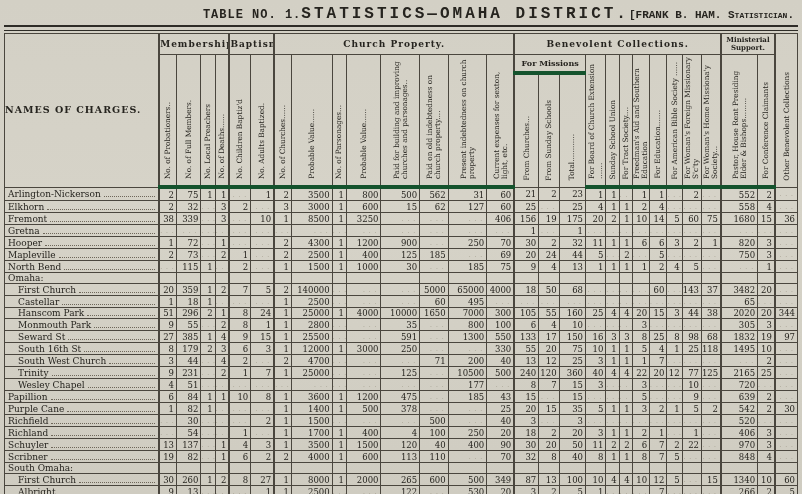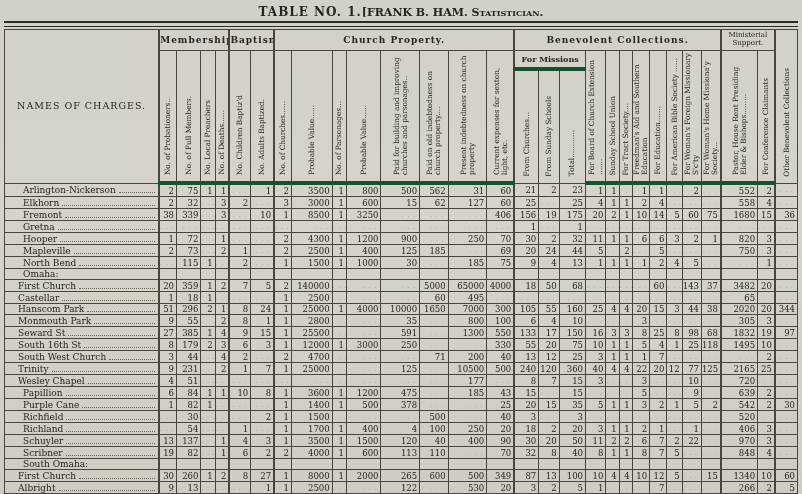--- a/index.html
+++ b/index.html
@@ -1,58 +1,59 @@
 <!DOCTYPE html>
 <html><head>
 <meta charset="utf-8">
 <style>
   html,body{margin:0;padding:0;background:#c8c5ba;}
   body{width:802px;height:494px;overflow:hidden;
        font-family:"DejaVu Serif","Liberation Serif",serif;color:#26241f;
        background:linear-gradient(180deg,#d3d0c5 0%,#d6d3c8 40%,#cfccc1 100%);}
   .page{padding:3px 4px 0 4px;}
   
-  .titlebar{display:flex;justify-content:center;align-items:baseline;padding:2px 4px 1px 4px;}
+  .titlebar{display:flex;justify-content:flex-end;align-items:baseline;padding:2px 4px 1px 4px;font-family:Liberation Mono, monospace;}
   .tno{font-size:12px;font-weight:bold;letter-spacing:1px;white-space:nowrap;}
   .ttl{font-size:16px;font-weight:bold;letter-spacing:3px;white-space:nowrap;}
   .stat{font-size:11px;font-weight:bold;font-variant:small-caps;white-space:nowrap;}
   .dblrule{height:3px;border-top:2px solid #2e2c27;border-bottom:1px solid #2e2c27;margin:1px 0 2px 0;}
   
   table{border-collapse:collapse;table-layout:fixed;width:794px;background:transparent;}
   th,td{border:1px solid #4a463e;padding:0;overflow:hidden;white-space:nowrap;}
   thead th{font-weight:normal;}
   .grp{font-size:9px;letter-spacing:1px;text-align:center;height:20px;font-weight:bold;}
-  .grp-min{font-size:7px;letter-spacing:0;line-height:1.1;white-space:normal;font-weight:normal;margin-left:23px;}
+  .grp-min{font-size:7px;letter-spacing:0;line-height:1.1;white-space:normal;font-weight:bold;margin-left:23px;}
   .mstrip{font-size:8px;text-align:center;height:16px;font-weight:bold;}
   .vth{vertical-align:bottom;text-align:center;}
   .vth>div{display:inline-block;writing-mode:vertical-rl;transform:rotate(180deg);
            max-height:122px;font-size:7.3px;line-height:1.06;white-space:normal;
            text-align:left;letter-spacing:0;margin:2px auto 2px auto;}
   .vth-short>div{max-height:102px;}
   .vth-full>div{max-height:146px;}
   tbody td{font-size:8.5px;height:10px;line-height:10px;}
   td.v{text-align:right;padding-right:2px;}
   tr.data td.v:empty::after{content:". . .";color:#97917f;font-size:6px;letter-spacing:1px;padding-right:1px;}
-  td.name{font-size:9px;padding-left:18px;border-right:2px solid #4a463e;}
+  td.name{font-size:9px;padding-left:3px;border-right:2px solid #4a463e;}
   td.name .cell{display:flex;align-items:baseline;}
   td.name .nm{white-space:nowrap;}
   td.name .ldr{flex:1;border-bottom:1px dotted #6e675a;margin:0 3px 2px 3px;height:1px;}
   tr.section td.name{font-size:9px;margin-left:46px;}
   tr.indent td.name{padding-left:13px;}
   .bl2{border-left:2px solid #4a463e !important;}
-  th.names{font-size:9.5px;letter-spacing:1px;text-align:center;white-space:normal;
-           line-height:1.5;border-right:2px solid #4a463e;font-weight:normal;}
+  th.names{font-size:9.5px;letter-spacing:1px;text-align:left;white-space:normal;
+           line-height:1.5;border-right:2px solid #4a463e;font-weight:bold;}
   thead tr.sub th{border-bottom:4px solid #14532d;}
 </style>
 </head>
 <body>
 
 <div class="page">
   <div class="titlebar">
     <span class="tno">TABLE NO. 1.</span>
+    <span class="ttl">STATISTICS—OMAHA DISTRICT.</span>
     <span class="stat">[FRANK B. HAM. Statistician.</span>
   </div>
   <div class="dblrule"></div>
   <table>
     <colgroup>
         <col style="width: 152px;">
         <col style="width: 17px;">
         <col style="width: 24px;">
         <col style="width: 14px;">
         <col style="width: 14px;">

